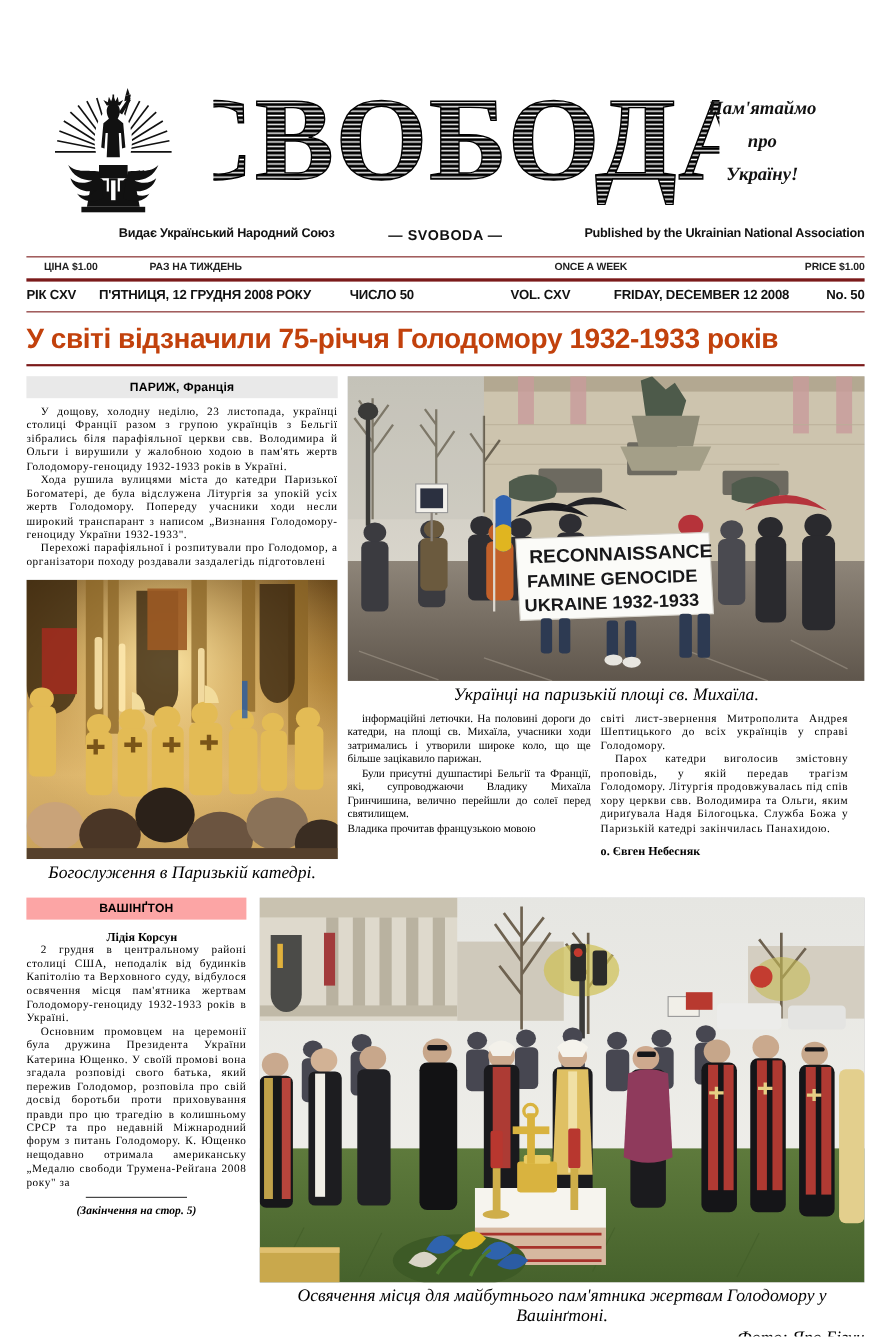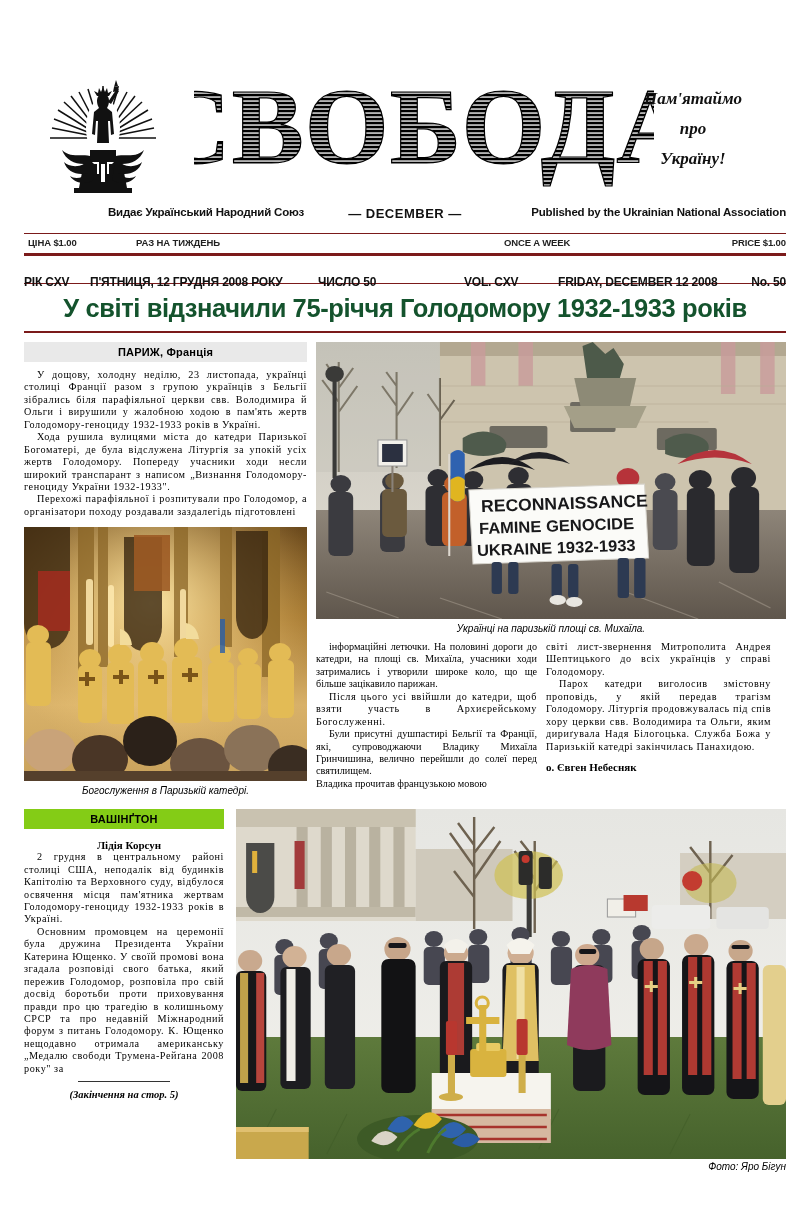--- a/index.html
+++ b/index.html
@@ -50,31 +50,31 @@
     font-size:9.5px;font-weight:bold;letter-spacing:-0.1px;
     color:#222;padding-top:3px;
   }
   .infoline2{
     position:relative;height:22px;
     font-family:"Liberation Sans",sans-serif;
     font-size:12px;font-weight:bold;letter-spacing:-0.2px;
     color:#111;padding-top:5px;
   }
   .ip{position:absolute;top:3px;}
-  .ip2{position:absolute;top:19px;}
+  .ip2{position:absolute;top:5px;}
 
   
   .headline{
     font-family:"Liberation Sans",sans-serif;
     font-weight:bold;
     font-size:25.5px;
     letter-spacing:-0.4px;
-    text-align:center;
+    text-align:left;
     margin-top:10px;
-    color:#14532d;
+    color:#c2410c;
     white-space:nowrap;
   }
   .rule-head{height:2.5px;background:#7b1a1a;margin-top:8px;}
 
   
   .sect-bar{
     background:#e9e9e9;
     height:20px;
     display:flex;align-items:center;justify-content:center;
     font-family:"Liberation Sans",sans-serif;
@@ -97,22 +97,22 @@
     font-weight:bold;font-size:11px;
     margin:0 0 0 10px;
     text-align:center;
   }
   .signoff{
     font-family:"Liberation Serif",serif;
     font-weight:bold;font-size:11px;
     text-align:left;margin-top:8px;
   }
   .caption{
-    font-family:Liberation Sans, sans-serif;
-    font-style:italic;font-size:10px;
+    font-family:Liberation Serif, serif;
+    font-style:italic;font-size:16px;
     text-align:center;
     margin-top:4px;color:#000;
   }
   .caption-r{text-align:right;}
   .contin{
     font-family:"Liberation Serif",serif;
     font-style:italic;font-weight:bold;font-size:10.5px;
     text-align:center;margin-top:7px;
   }
   .contin-rule{width:92px;height:1px;background:#333;margin:6px auto 0;}
@@ -200,28 +200,28 @@
 
     <div class="tagline">
       <div>Пам'ятаймо</div>
       <div>про</div>
       <div>Україну!</div>
     </div>
   </div>
 
   <div class="subline">
     <span class="l">Видає Український Народний Союз</span>
-    <span class="c">— DECEMBER —</span>
+    <span class="c">— SVOBODA —</span>
     <span class="r">Published by the Ukrainian National Association</span>
   </div>
 
   <div class="rule-thin" style="background: rgb(123, 26, 26);"></div>
 
   <div class="infoline">
-    <span class="ip" style="left:4px">ЦІНА $1.00</span>
+    <span class="ip" style="left:16px">ЦІНА $1.00</span>
     <span class="ip" style="left:112px">РАЗ НА ТИЖДЕНЬ</span>
     <span class="ip" style="left:480px">ONCE A WEEK</span>
     <span class="ip" style="right:0">PRICE $1.00</span>
   </div>
 
   <div class="rule-thick" style="background: rgb(123, 26, 26);"></div>
 
   <div class="infoline2">
     <span class="ip2" style="left:0">РІК CXV</span>
     <span class="ip2" style="left:66px">П'ЯТНИЦЯ, 12 ГРУДНЯ 2008 РОКУ</span>
@@ -478,38 +478,37 @@
             <ellipse cx="234" cy="258" rx="8" ry="5"></ellipse>
             <ellipse cx="250" cy="260" rx="8" ry="5"></ellipse>
           </g>
         </svg>
       </div>
       <div class="caption">Українці на паризькій площі св. Михаїла.</div>
 
       <div class="row" style="margin-top:7px;">
         <div class="col-mid">
           <p class="body-txt">інформаційні летючки. На половині дороги до катедри, на площі св. Михаїла, учасники ходи затримались і утворили широке коло, що ще більше зацікавило парижан.</p>
-          <p class="body-txt sp">Після цього усі ввійшли до катедри, щоб взяти участь в Архиєрейському Богослуженні.</p>
           <p class="body-txt">Були присутні душпастирі Бельгії та Франції, які, супроводжаючи Владику Михаїла Гринчишина, велично перейшли до солеї перед святилищем.</p>
           <p class="body-txt no-ind">Владика прочитав французькою мовою</p>
         </div>
         <div class="gutter"></div>
         <div class="col-right">
           <p class="body-txt no-ind sp">світі лист-звернення Митрополита Андрея Шептицького до всіх українців у справі Голодомору.</p>
           <p class="body-txt sp">Парох катедри виголосив змістовну проповідь, у якій передав трагізм Голодомору. Літургія продовжувалась під спів хору церкви свв. Володимира та Ольги, яким дириґувала Надя Білогоцька. Служба Божа у Паризькій катедрі закінчилась Панахидою.</p>
           <div class="signoff">о. Євген Небесняк</div>
         </div>
       </div>
     </div>
   </div>
 
   <div class="row" style="margin-top:13px;">
 
     <div class="col-left" style="width:200px;flex:0 0 200px;">
-      <div class="sect-bar" style="background: #84cc16;">
+      <div class="sect-bar" style="background: #fca5a5;">
         <span>ВАШІНҐТОН</span>
       </div>
       <div class="byline" style="margin-top:10px;">Лідія Корсун</div>
       <p class="body-txt sp">2 грудня в центральному районі столиці США, неподалік від будинків Капітолію та Верховного суду, відбулося освячення місця пам'ятника жертвам Голодомору-геноциду 1932-1933 років в Україні.</p>
       <p class="body-txt sp">Основним промовцем на церемонії була дружина Президента України Катерина Ющенко. У своїй промові вона згадала розповіді свого батька, який пережив Голодомор, розповіла про свій досвід боротьби проти приховування правди про цю трагедію в колишньому СРСР та про недавній Міжнародний форум з питань Голодомору. К. Ющенко нещодавно отримала американську „Медалю свободи Трумена-Рейґана 2008 року" за</p>
       <div class="contin-rule"></div>
       <div class="contin">(Закінчення на стор. 5)</div>
     </div>
 
     <div class="gutter" style="width:12px;flex:0 0 12px;"></div>
@@ -691,17 +690,18 @@
             <g stroke="#4e7a2e" stroke-width="3" fill="none">
               <path d="M160 342 q10 -16 22 -22"></path>
               <path d="M190 344 q8 -18 18 -24"></path>
             </g>
           </g>
 
           <rect x="0" y="318" width="72" height="32" fill="#c9a84c"></rect>
           <rect x="0" y="318" width="72" height="5" fill="#e0c070"></rect>
         </svg>
       </div>
+      <div class="caption">Освячення місця для майбутнього пам'ятника жертвам Голодомору у Вашінґтоні.</div>
       <div class="caption caption-r" style="margin-top:2px;">Фото: Яро Бігун</div>
     </div>
   </div>
 
 </div>
 
 </body></html>

